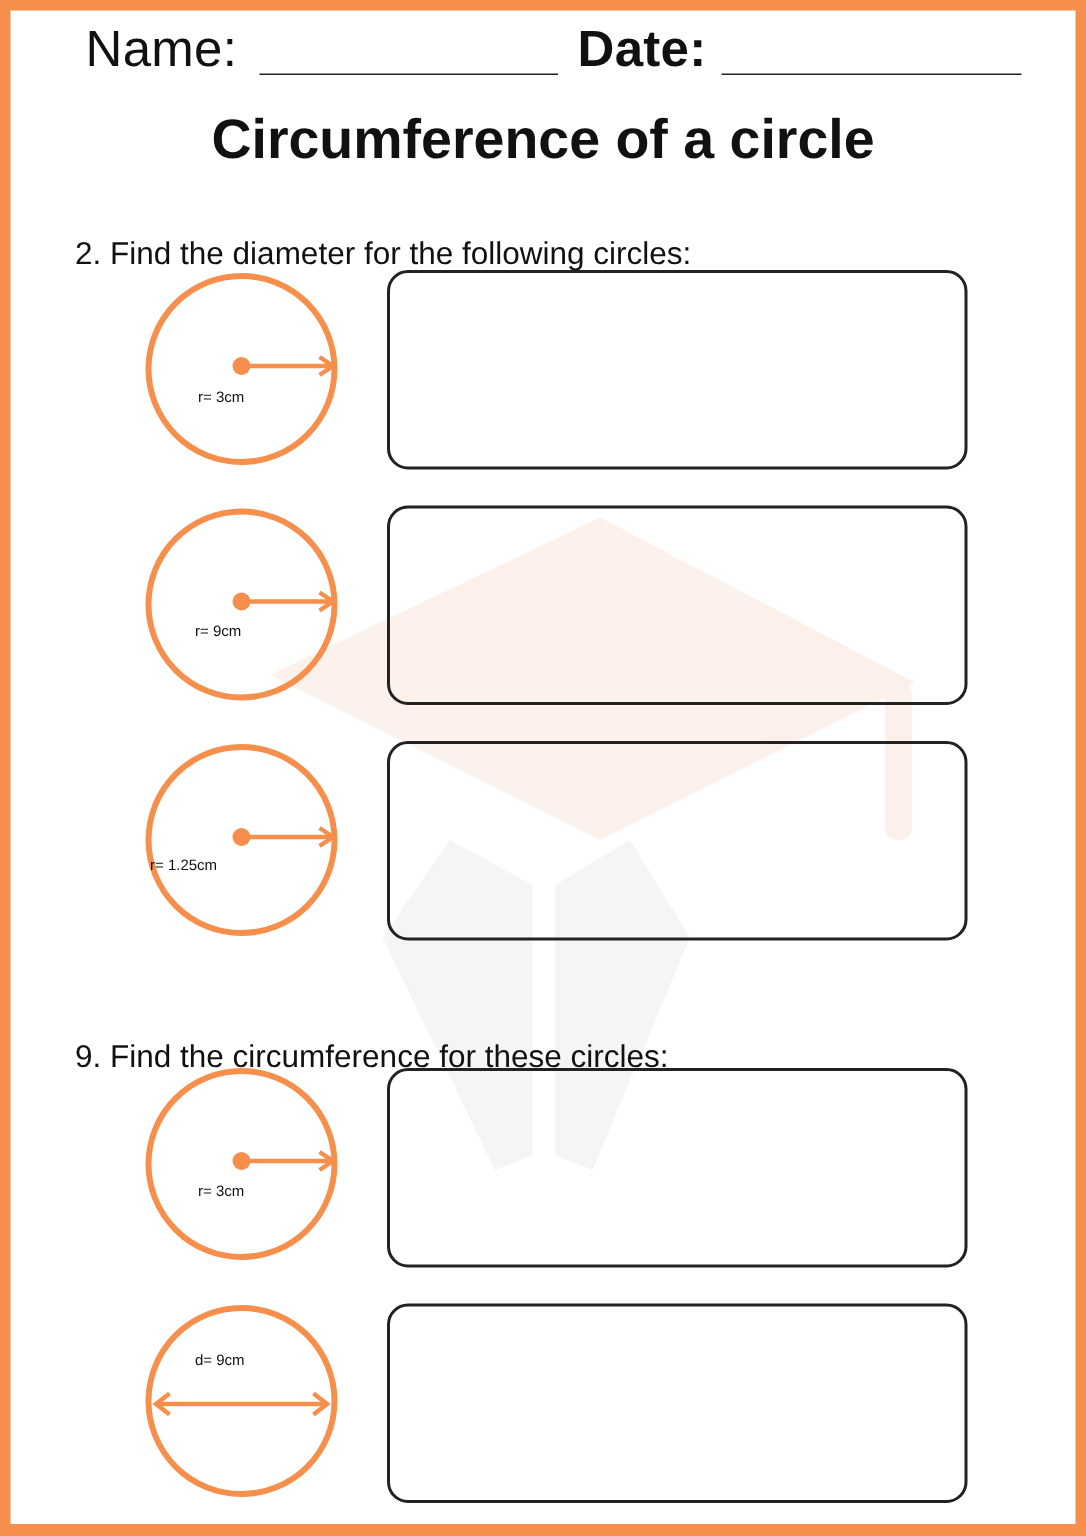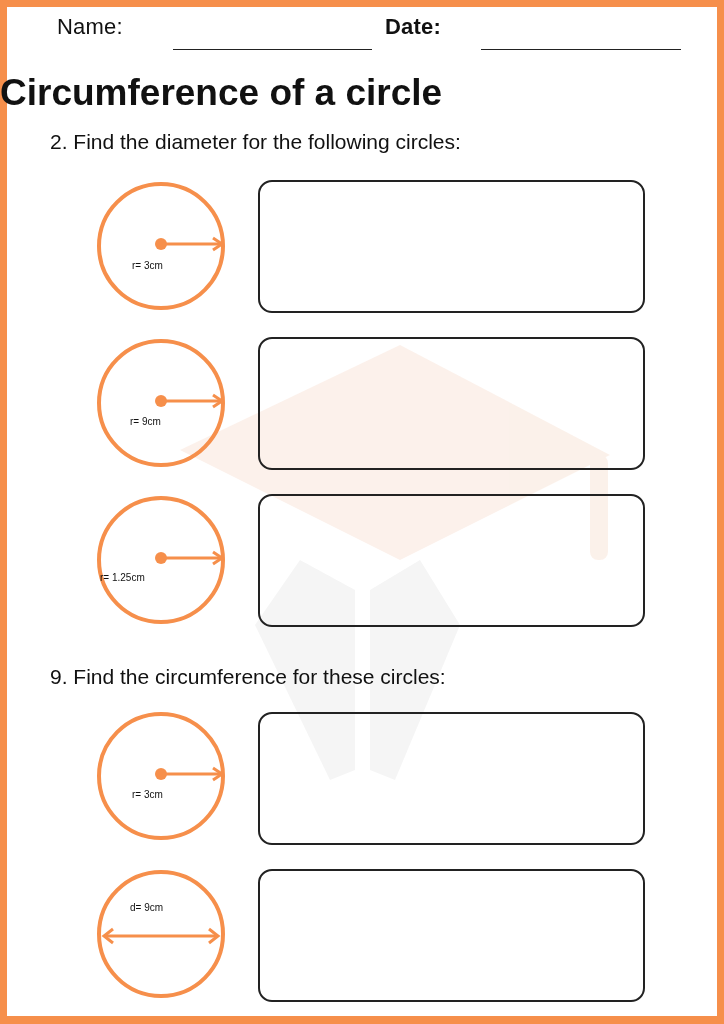--- a/index.html
+++ b/index.html
@@ -1,27 +1,27 @@
 <!DOCTYPE html>
 <html><head>
 <meta charset="utf-8">
 <style>
   html, body { margin:0; padding:0; }
   body { width:724px; height:1024px; position:relative; background:#ffffff; overflow:hidden;
          font-family:"Liberation Sans", sans-serif; color:#111; }
   .frame { position:absolute; left:0; top:0; width:724px; height:1024px; box-sizing:border-box;
            border:7px solid #f68f4b; border-bottom-width:8px; }
   .watermark { position:absolute; left:0; top:0; width:724px; height:1024px; pointer-events:none; }
-  .hdr { position:absolute; top:14px; font-size:22px; letter-spacing:0.2px; }
+  .hdr { position:absolute; top:14px; font-size:34px; letter-spacing:0.2px; }
   .name-label { left:57px; }
   .name-line { position:absolute; left:173px; top:49px; width:199px; border-top:1.5px solid #222; }
   .date-label { left:385px;font-weight:bold; }
   .date-line { position:absolute; left:481px; top:49px; width:200px; border-top:1.5px solid #222; }
-  .title { position:absolute; left:0; width:724px; top:72px; font-size:37px; font-weight:bold; }
-  .question { position:absolute; left:50px; font-size:21px; color:#111; }
+  .title { position:absolute; left:0; width:724px; top:72px; text-align:center; font-size:37px; font-weight:bold; }
+  .question { position:absolute; left:50px; font-size:21px; color:#111;margin-top:28px; }
   .q2 { top:130px; }
   .q3 { top:665px; }
   .answer-box { position:absolute; left:258px; width:387px; height:133px; box-sizing:border-box;
                 border:2px solid #222; border-radius:14px; background:transparent; }
   .circle { position:absolute; left:95px; width:132px; height:132px; }
   .label { position:absolute; font-size:10px; color:#111; white-space:nowrap; }
 </style>
 </head>
 <body>
 

